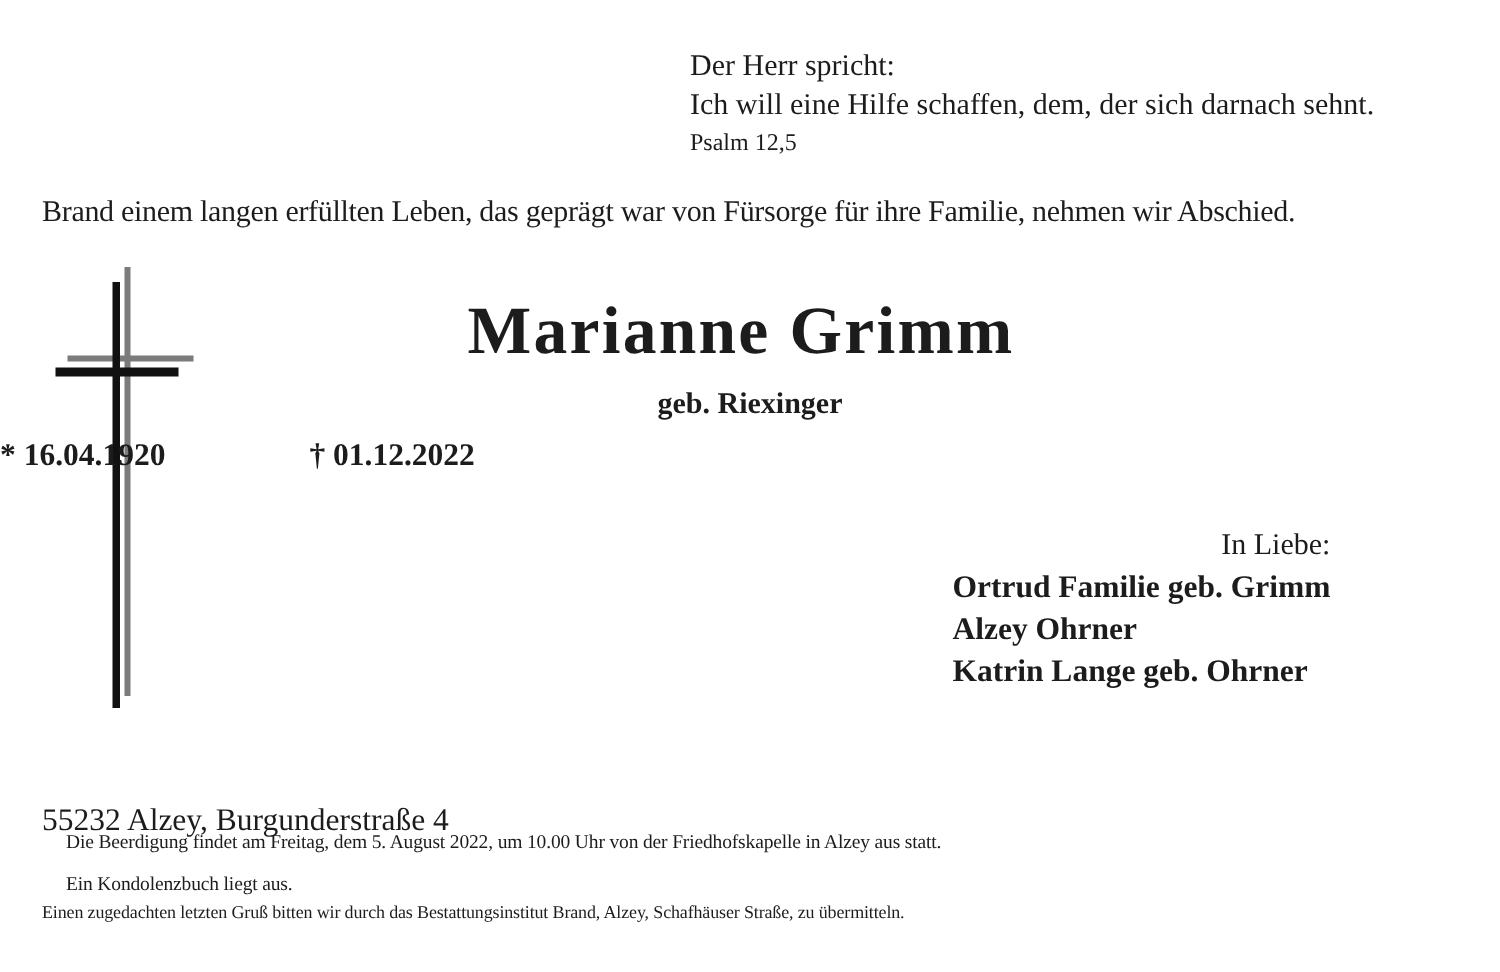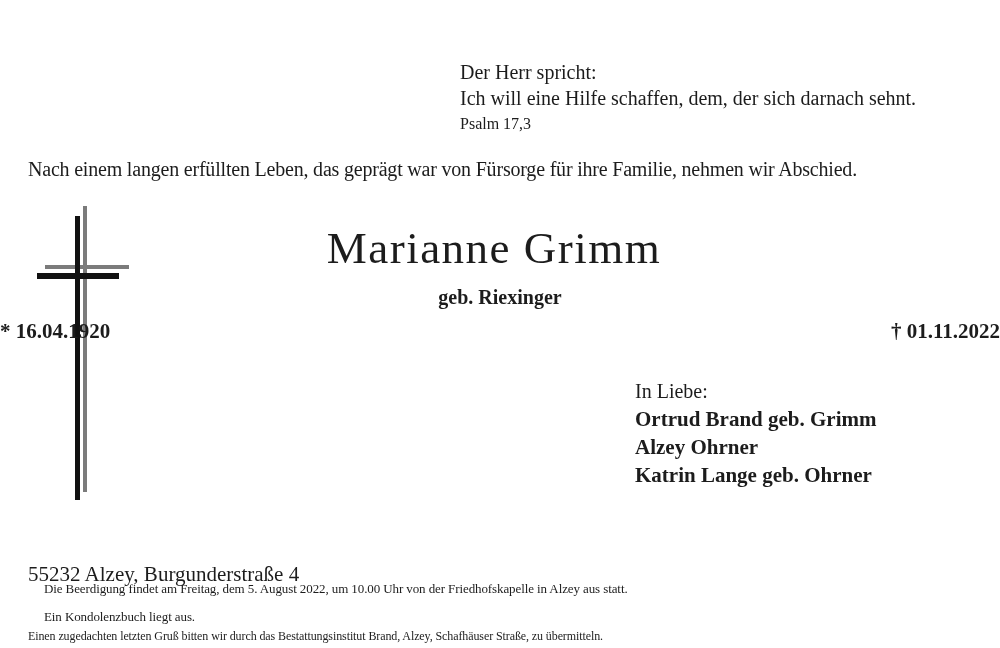--- a/index.html
+++ b/index.html
@@ -8,21 +8,20 @@
     background: #ffffff;
   }
   .page {
     position: relative;
     width: 1000px;
     height: 620px;
     background: #ffffff;
     font-family: "Liberation Serif", "DejaVu Serif", serif;
     color: #1c1c1c;
     overflow: hidden;
-    margin-top: 28px;
   }
 
   
   .scripture {
     position: absolute;
     left: 460px;
     top: 31px;
     font-size: 20px;
     line-height: 26px;
     white-space: nowrap;
@@ -57,57 +56,58 @@
   .cross .h-black { left: 1px;  top: 68px; width: 82px; height: 6px;   background: #111111; }
 
   
   .deceased-name {
     position: absolute;
     left: 0;
     right: 12px;
     top: 194px;
     text-align: center;
     font-size: 45px;
-    font-weight: normal;
+    font-weight: bold;
     letter-spacing: 1.5px;
     white-space: nowrap;
   }
   .maiden-name {
     position: absolute;
     left: 0;
     right: 0;
     top: 258px;
     text-align: center;
     font-size: 20px;
     font-weight: bold;
     white-space: nowrap;
   }
   .dates {
     position: absolute;
     left: 0;
     right: 0;
     top: 291px;
     display: flex;
-    justify-content: space-between;
-    gap: 56px;
+    justify-content: flex-start;
+    gap: 96px;
     font-size: 21px;
     font-weight: bold;
     white-space: nowrap;
   }
 
   
   .mourners {
     position: absolute;
     left: 635px;
     top: 349px;
     line-height: 28px;
     white-space: nowrap;
   }
   .mourners .heading {
     font-size: 20px;
+    text-align: right;
   }
   .mourners .name {
     font-size: 21px;
     font-weight: bold;
   }
 
   
   .address {
     position: absolute;
     left: 28px;
@@ -138,44 +138,44 @@
   }
 </style>
 </head>
 <body>
 
 <div class="page">
 
   <div class="scripture">
     <div>Der Herr spricht:</div>
     <div>Ich will eine Hilfe schaffen, dem, der sich darnach sehnt.</div>
-    <div class="source">Psalm 17,3</div>
+    <div class="source">Psalm 12,5</div>
   </div>
 
-  <div class="intro">Nach einem langen erfüllten Leben, das geprägt war von Fürsorge für ihre Familie, nehmen wir Abschied.</div>
+  <div class="intro">Brand einem langen erfüllten Leben, das geprägt war von Fürsorge für ihre Familie, nehmen wir Abschied.</div>
 
   <div class="cross">
     <div class="bar v-gray"></div>
     <div class="bar h-gray"></div>
     <div class="bar v-black"></div>
     <div class="bar h-black"></div>
   </div>
 
   <div class="deceased-name">Marianne Grimm</div>
 
   <div class="maiden-name">geb. Riexinger</div>
 
   <div class="dates">
     <span>* 16.04.1920</span>
-    <span>† 01.11.2022</span>
+    <span>† 01.12.2022</span>
   </div>
 
   <div class="mourners">
     <div class="heading">In Liebe:</div>
-    <div class="name">Ortrud Brand geb. Grimm</div>
+    <div class="name">Ortrud Familie geb. Grimm</div>
     <div class="name">Alzey Ohrner</div>
     <div class="name">Katrin Lange geb. Ohrner</div>
   </div>
 
   <div class="address">55232 Alzey, Burgunderstraße 4</div>
 
   <div class="funeral">
     <div>Die Beerdigung findet am Freitag, dem 5. August 2022, um 10.00 Uhr von der Friedhofskapelle in Alzey aus statt.</div>
     <div>Ein Kondolenzbuch liegt aus.</div>
   </div>

